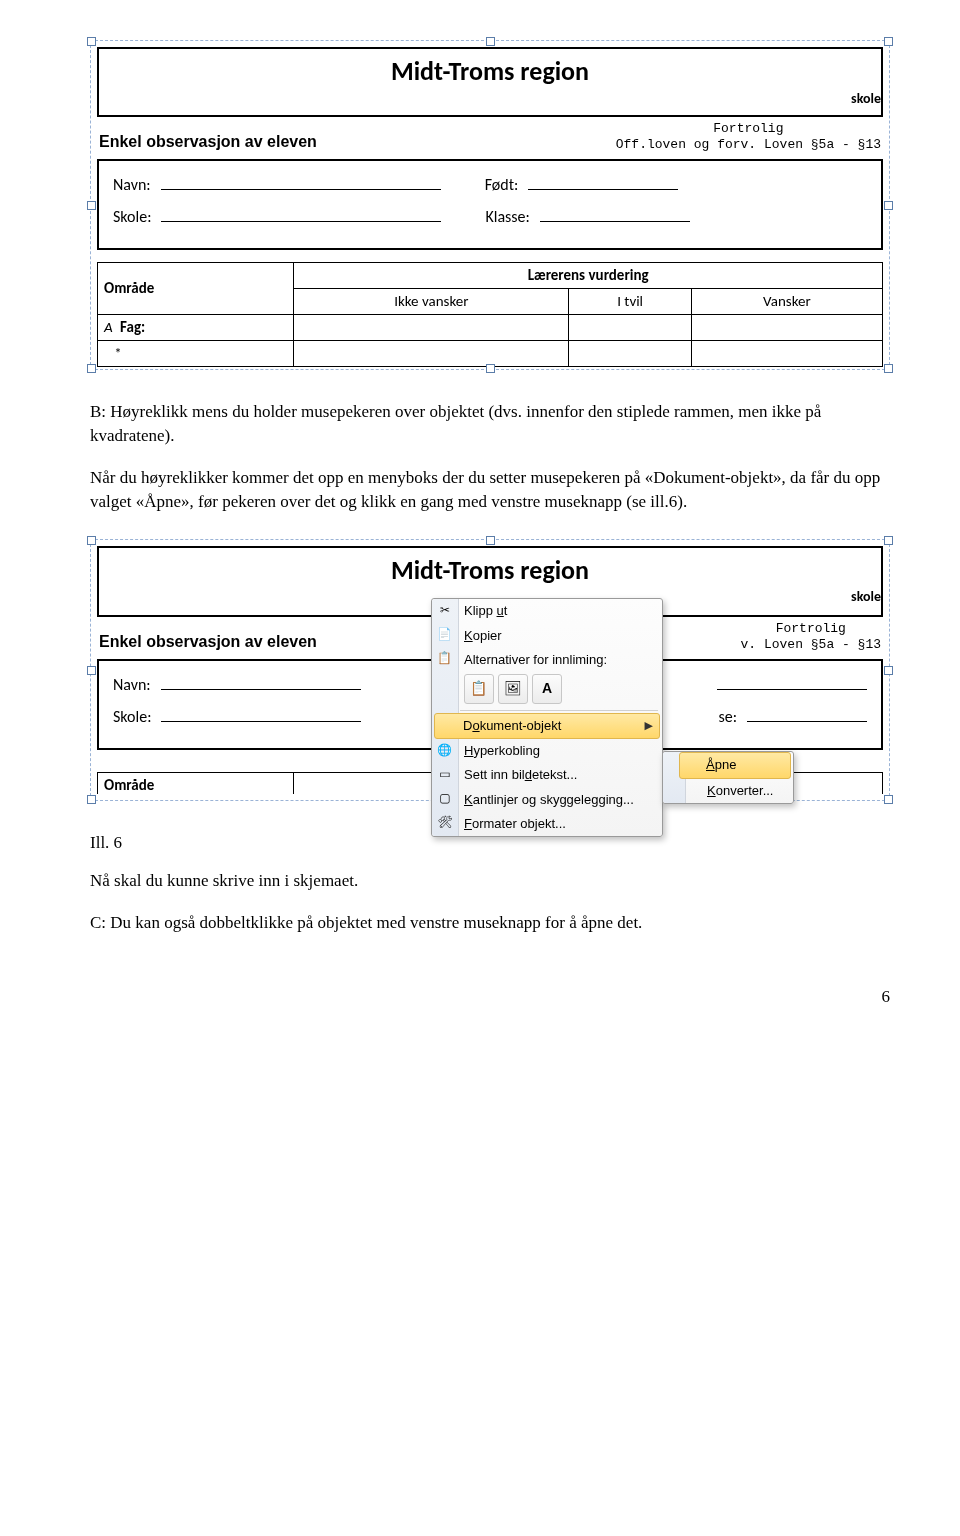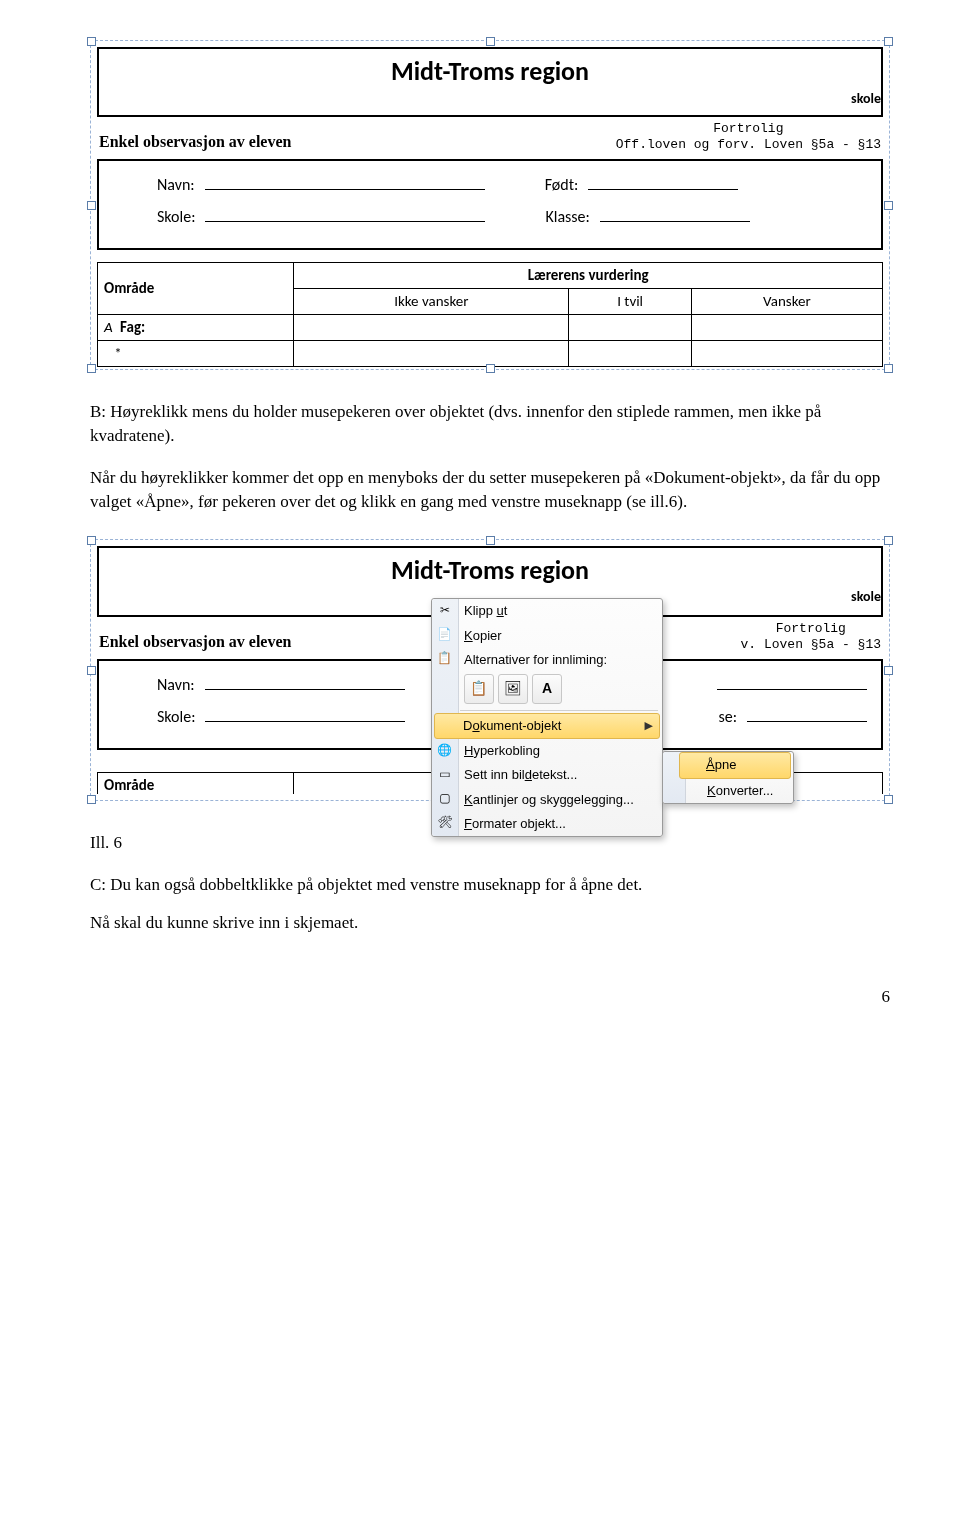--- a/index.html
+++ b/index.html
@@ -37,27 +37,27 @@
     text-align: center;
     font-family: Calibri, Arial, sans-serif;
     font-weight: bold;
     padding: 4px 0 6px;
   }
   .title-box .t1 { font-size: 26px; }
   .title-box .t2 { font-size: 14px; text-align: right; }
 
   .under-title { display: flex; justify-content: space-between; align-items: flex-end; margin: 4px 2px 6px 2px; }
   .classif { text-align: center; font-family: Liberation Mono, monospace; font-size: 13px; line-height: 1.25; }
-  .subhead { font-family: Liberation Serif, serif; font-weight: bold; font-size: 16px; }
+  .subhead { font-family: Liberation Sans, sans-serif; font-weight: bold; font-size: 16px; }
 
   .fields-box {
     border: 2px solid #000;
     padding: 10px 14px 14px 14px;
   }
-  .fields-row { display: flex; gap: 60px; margin-bottom: 6px; margin-left: 44px; }
+  .fields-row { display: flex; gap: 44px; margin-bottom: 6px; }
   .field { display: flex; align-items: baseline; }
   .field .lbl { font-family: Calibri, Arial, sans-serif; font-size: 16px; margin-right: 10px; white-space: nowrap; }
   .uline { border-bottom: 1px solid #000; height: 18px; }
   .w-long { width: 280px; }
   .w-med  { width: 150px; }
 
   
   .tbl { width: 100%; border-collapse: collapse; margin-top: 12px; font-family: Calibri, Arial, sans-serif; font-size: 15px; }
   .tbl th, .tbl td { border: 1px solid #000; padding: 2px 6px; text-align: center; }
   .tbl th { font-weight: bold; }
@@ -334,17 +334,17 @@
           <span><span class="u">K</span>onverter...</span>
         </div>
       </div>
     </div>
 
   </div>
 </div>
 
 <div class="body">
   <p class="caption">Ill. 6</p>
+  <p>Nå skal du kunne skrive inn i skjemaet.</p>
   <p style="margin-top:18px">C: Du kan også dobbeltklikke på objektet med venstre museknapp for å åpne det.</p>
-  <p>Nå skal du kunne skrive inn i skjemaet.</p>
 </div>
 
 <div class="pagenum">6</div>
 
 </body></html>

